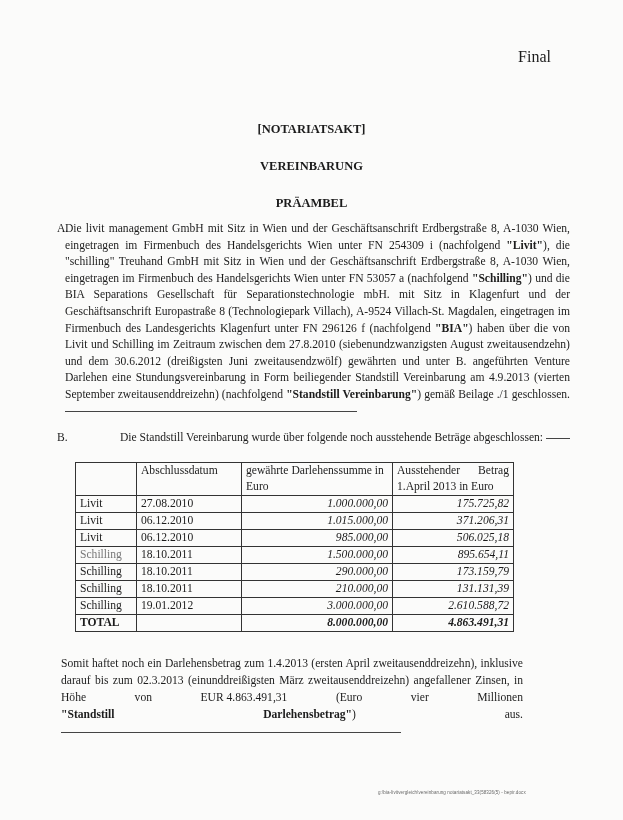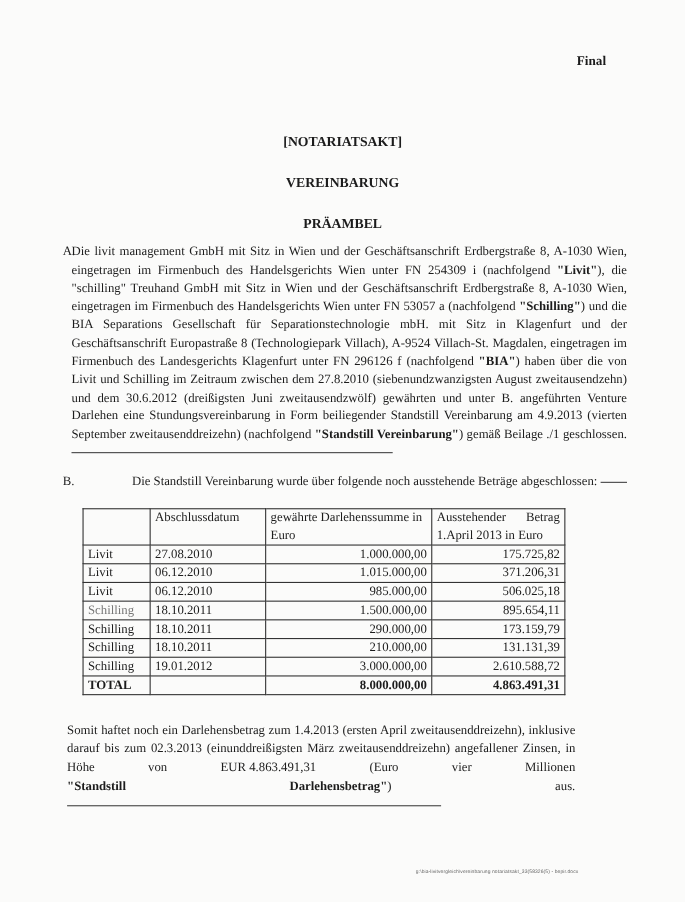--- a/index.html
+++ b/index.html
@@ -4,21 +4,21 @@
 <style>
   html, body { margin: 0; padding: 0; }
   body {
     width: 623px; height: 820px; overflow: hidden;
     background: #fbfbfa;
     font-family: "Liberation Serif", "DejaVu Serif", serif;
     color: #1c1c1c;
     position: relative;
   }
   .page { position: absolute; inset: 0; }
-  .final { position: absolute; top: 48px; right: 72px; font-size: 12px; font-weight: bold; }
+  .final { position: absolute; top: 48px; right: 72px; font-size: 16px; }
   .heading { position: absolute; left: 0; width: 623px; text-align: center; font-weight: bold; font-size: 12.5px; }
   .h1 { top: 122px; }
   .h2 { top: 159px; }
   .h3 { top: 196px; }
 
   .section { position: absolute; left: 57px; width: 513px; font-size: 11.6px; line-height: 16.6px; }
   .section .marker { position: absolute; left: 0; top: 0; }
   .section .body { margin-left: 8px; text-align: justify; }
   .secA { top: 221px; }
   .secB { top: 430px; }
@@ -34,21 +34,21 @@
     border: 1px solid #333;
     padding: 0 4px;
     height: 16px;
     line-height: 16px;
     vertical-align: top;
   }
   table.loans td.c0 { width: 52px; }
   table.loans td.c1 { width: 96px; }
   table.loans td.c2 { width: 142px; }
   table.loans td.c3 { width: 112px; }
-  .num { text-align: right; }
+  .num { text-align: right; font-style: italic; }
   .hdr-row td { height: 33px; }
   .faded { color: #777; }
   .total td { font-weight: bold; }
   .sp { display: flex; justify-content: space-between; }
 
   .summary { position: absolute; left: 61px; top: 655px; width: 462px; font-size: 11.6px; line-height: 17px; text-align: justify; }
   .summary .jl { display: flex; justify-content: space-between; }
 
   .footer { position: absolute; left: 378px; top: 790px; font-family: "Liberation Sans", sans-serif; font-size: 4.5px; color: #666; letter-spacing: 0.1px; }
 </style>

